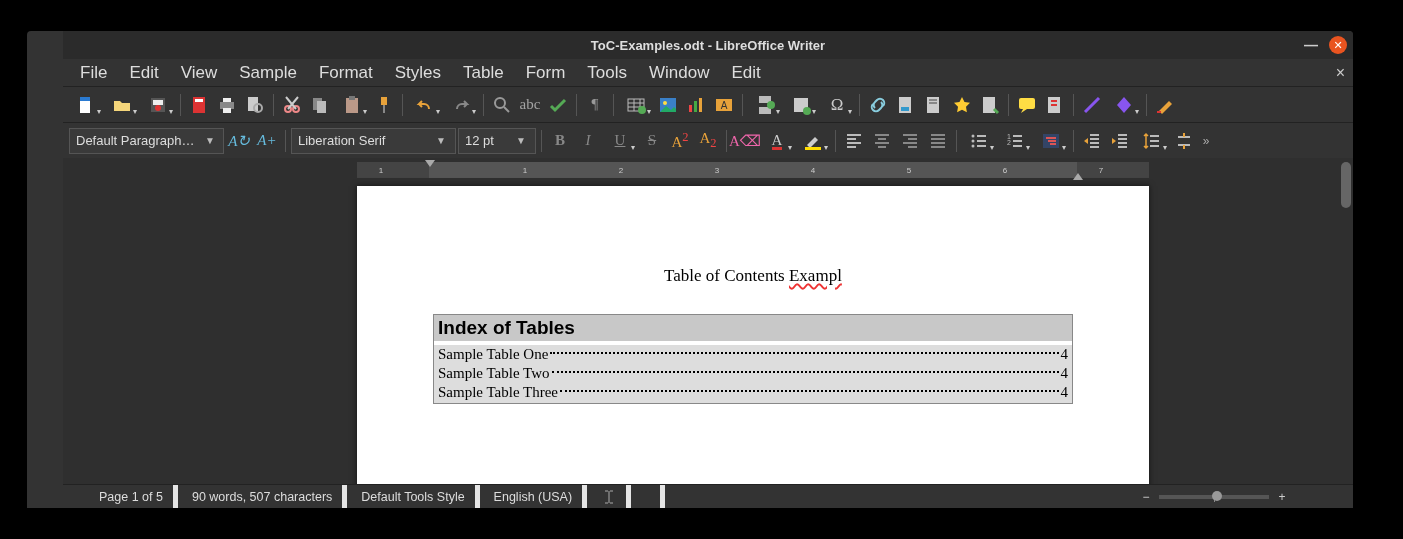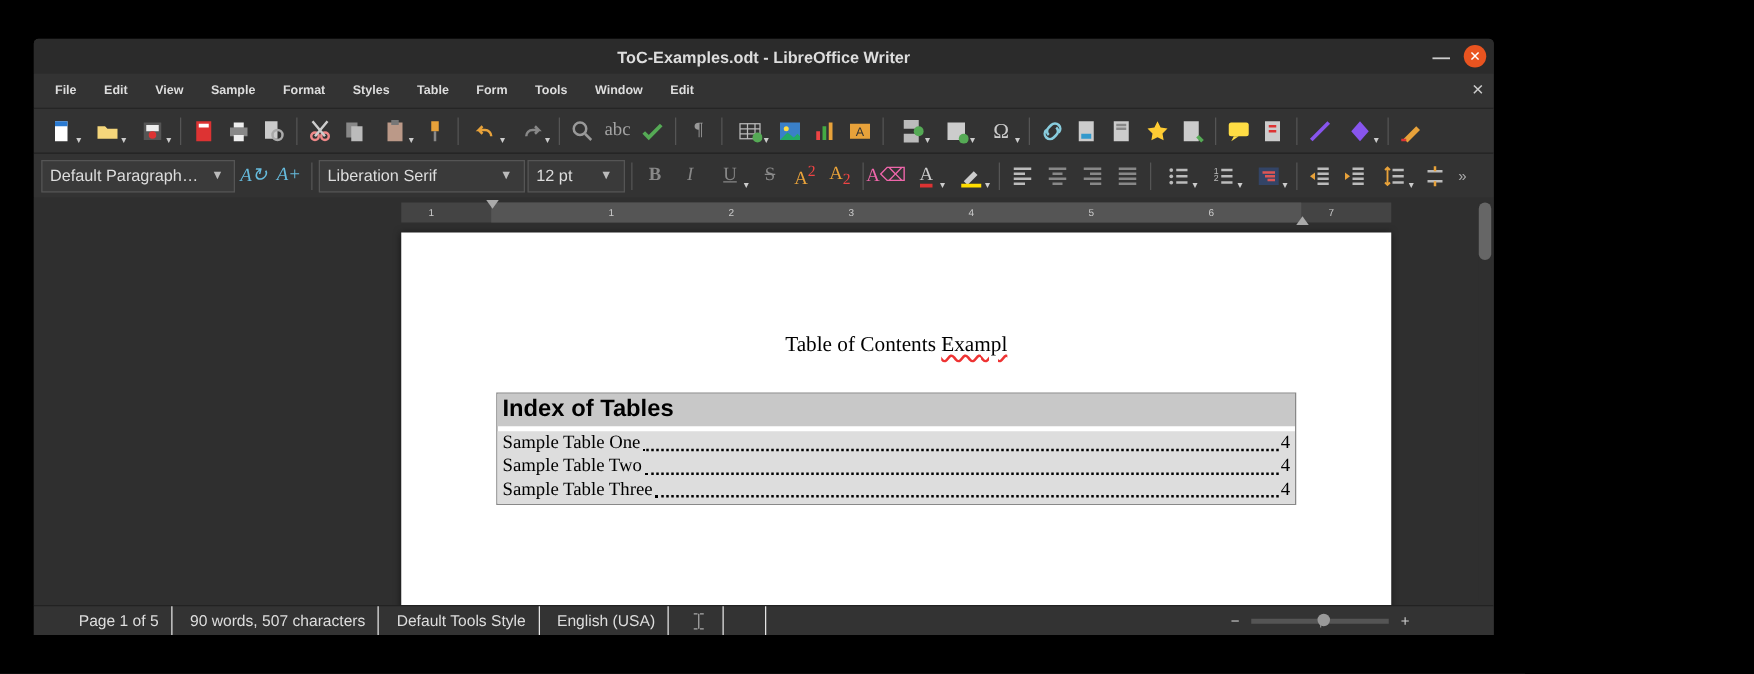--- a/index.html
+++ b/index.html
@@ -12,27 +12,28 @@
     height: 539px;
     overflow: hidden;
     position: relative;
   }
 
   
   .window {
     position: absolute;
     left: 27px;
     top: 31px;
-    width: 1168px;
+    width: 1326px;
     height: 477px;
     background: #333333;
     border-radius: 4px 4px 0 0;
     display: flex;
     flex-direction: column;
     overflow: hidden;
+    padding-left: 36px;
   }
 
   
   .titlebar {
     height: 28px;
     background: #2b2b2b;
     display: flex;
     align-items: center;
     justify-content: center;
     position: relative;
@@ -64,22 +65,21 @@
     display: flex;
     align-items: center;
     padding-left: 6px;
     gap: 0;
     position: relative;
   }
   .menubar .menu-item {
     padding: 4px 11px;
     color: #ddd;
     cursor: pointer;
-    font-size: 10px;
-    font-weight: bold;
+    font-size: 17px;
   }
   .menubar .close-doc {
     position: absolute;
     right: 8px;
     color: #ccc;
     font-size: 16px;
     cursor: pointer;
   }
 
   
@@ -214,21 +214,21 @@
     padding: 2px 4px;
   }
   .toc-entries {
     background: #ddd;
     padding: 0px 4px 2px 4px;
     font-size: 15px;
     margin-top:4px;
   }
   .toc-entry {
     display: flex;
-    align-items: flex-end;
+    align-items: flex-start;
     line-height: 1.25;
   }
   .toc-entry .lbl { white-space: nowrap; }
   .toc-entry .dots {
     flex: 1;
     border-bottom: 2px dotted #000;
     margin: 0 2px 3px 2px;
     height: .6em;
   }
   .toc-entry .pg { white-space: nowrap; }
@@ -255,21 +255,21 @@
     align-items: center;
     font-size: 12.5px;
     color: #ddd;
     padding: 0 8px;
     gap: 4px;
   }
   .statusbar .cell {
     padding: 0 10px;
     height: 100%;
     display:flex;align-items:center;
-    border-right: 1px solid #e5e5e5;
+    border-right: 5px solid #e5e5e5;
     cursor: pointer;
     white-space: nowrap;
   }
   .statusbar .cell.nb { border-right:none;margin-top:40px; }
   .statusbar .spacer { flex:1; }
   .zoom-slider {
     display:flex; align-items:center; gap:6px;
   }
   .zoom-slider .track {
     width:110px; height:4px; background:#555; position:relative;

